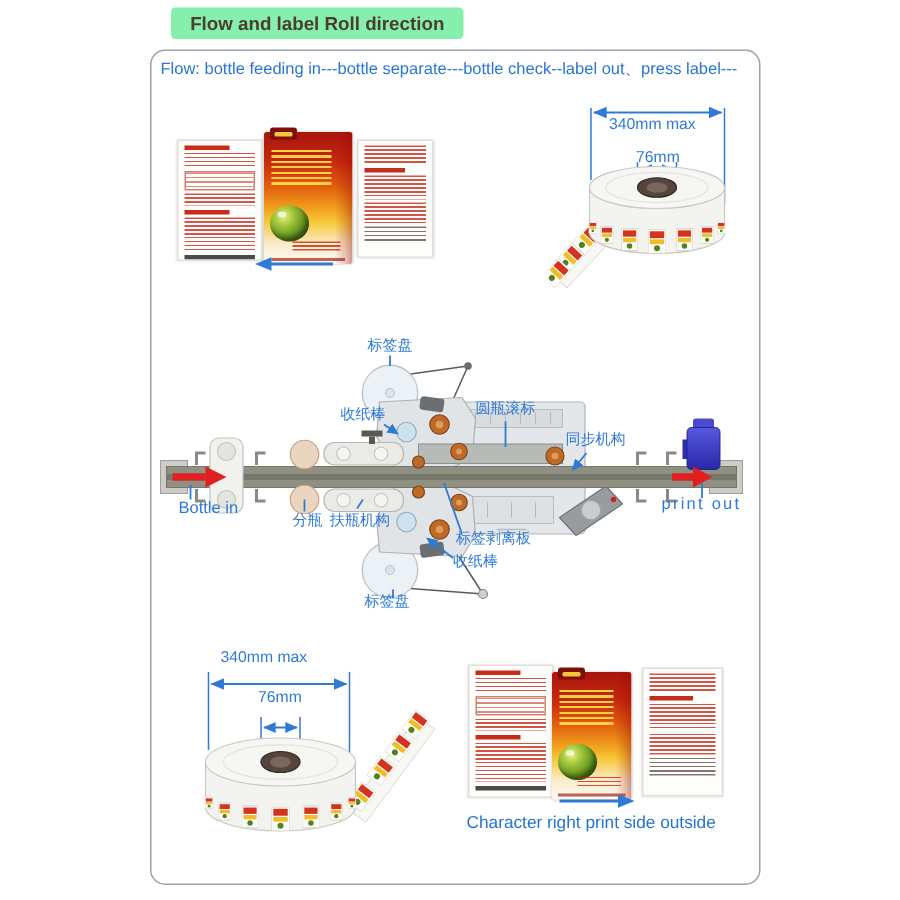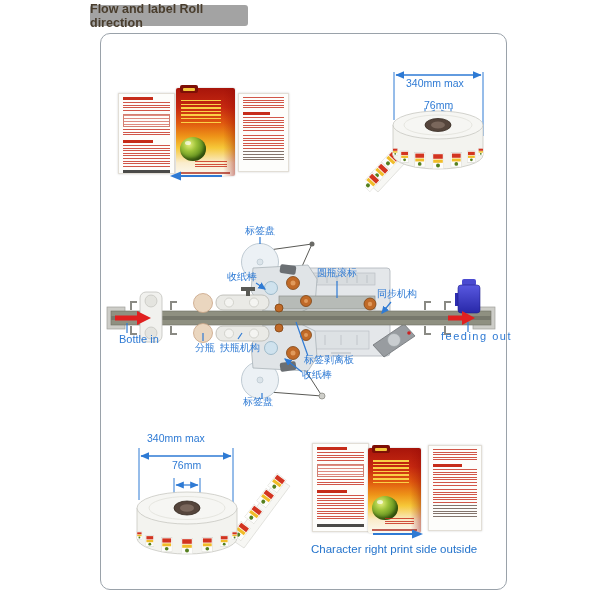--- a/index.html
+++ b/index.html
@@ -1,18 +1,18 @@
 <!DOCTYPE html>
 <html><head>
 <meta charset="utf-8">
 <style>
   html,body{margin:0;padding:0;background:#fff;}
   .canvas{position:relative;width:600px;height:600px;background:#ffffff;overflow:hidden;
           font-family:"Liberation Sans","DejaVu Sans",sans-serif;}
-  .title-pill{position:absolute;left:90px;top:5px;width:158px;height:21px;background:#a3a3a3;
+  .title-pill{position:absolute;left:114px;top:5px;width:195px;height:21px;background:#86efac;
               border-radius:3px;display:flex;align-items:center;justify-content:center;
               font-size:12.5px;font-weight:bold;color:#4a3e2e;}
   .main-box{position:absolute;left:100px;top:33px;width:405px;height:555px;
             border:1.5px solid #9aa2aa;border-radius:10px;background:#fff;}
   .flow-line{position:absolute;color:#2a76d2;font-size:11px;white-space:nowrap;}
   .ann{position:absolute;color:#2e7ad4;font-size:10px;line-height:11px;white-space:nowrap;}
   .ann-en{font-size:11px;}
   .dimtxt{position:absolute;color:#2e7ad4;font-size:10.5px;white-space:nowrap;}
   .cap{position:absolute;color:#2574cc;font-size:11.5px;line-height:15px;white-space:nowrap;}
   .lyr{position:absolute;}
@@ -64,20 +64,21 @@
       <linearGradient id="gradSensor" x1="0" y1="0" x2="0" y2="1">
         <stop offset="0" stop-color="#5858e0"></stop>
           <stop offset="1" stop-color="#2828a8"></stop>
       </linearGradient>
     </defs>
   </svg>
 
   <div class="title-pill">Flow and label Roll direction</div>
   <div class="main-box"></div>
 
+  <div class="flow-line" style="left:107px;top:38px;">Flow:  bottle feeding in---bottle separate---bottle check--label out、press label---</div>
 
   <div class="lyr" style="left:116px;top:88px;width:175px;height:135px;">
     <div class="panelW" style="left:2px;top:5px;width:55px;height:79px;">
       <div class="redhead short"></div>
       <div class="rl" style="height:10px;margin:1px 4px;"></div>
       <div class="tbox"></div>
       <div class="rl" style="height:8px;margin:1px 4px;"></div>
       <div class="redhead short"></div>
       <div class="rl" style="height:22px;margin:1px 4px;"></div>
       <div class="darkline"></div>
@@ -279,21 +280,21 @@
   <div class="ann" style="left:245px;top:225px;">标签盘</div>
   <div class="ann" style="left:227px;top:271px;">收纸棒</div>
   <div class="ann" style="left:317px;top:267px;">圆瓶滚标</div>
   <div class="ann" style="left:377px;top:288px;">同步机构</div>
   <div class="ann ann-en" style="left:119px;top:334px;">Bottle in</div>
   <div class="ann" style="left:195px;top:342px;">分瓶</div>
   <div class="ann" style="left:220px;top:342px;">扶瓶机构</div>
   <div class="ann" style="left:304px;top:354px;">标签剥离板</div>
   <div class="ann" style="left:302px;top:369px;">收纸棒</div>
   <div class="ann" style="left:243px;top:396px;">标签盘</div>
-  <div class="ann ann-en" style="left:441px;top:331px;letter-spacing:1.5px;">feeding out</div>
+  <div class="ann ann-en" style="left:441px;top:331px;letter-spacing:1.5px;">print out</div>
 
   <svg class="lyr" style="left:110px;top:428px;" width="195" height="145" viewBox="0 0 195 145">
     <line x1="29" y1="20" x2="29" y2="72" stroke="#2e7ad4" stroke-width="1"></line>
     <line x1="123" y1="20" x2="123" y2="80" stroke="#2e7ad4" stroke-width="1"></line>
     <line x1="31" y1="28" x2="121" y2="28" stroke="#2e7ad4" stroke-width="1.3" marker-start="url(#dimA)" marker-end="url(#dimA)"></line>
     <line x1="64" y1="50" x2="64" y2="70" stroke="#2e7ad4" stroke-width="1"></line>
     <line x1="90" y1="50" x2="90" y2="70" stroke="#2e7ad4" stroke-width="1"></line>
     <line x1="66" y1="57" x2="88" y2="57" stroke="#2e7ad4" stroke-width="1.2" marker-start="url(#dimA)" marker-end="url(#dimA)"></line>
 
     <path d="M122,112 L168,50 L180,58 L134,120 Z" fill="#f7f7f4" stroke="#d2d2cb" stroke-width="0.6"></path>

